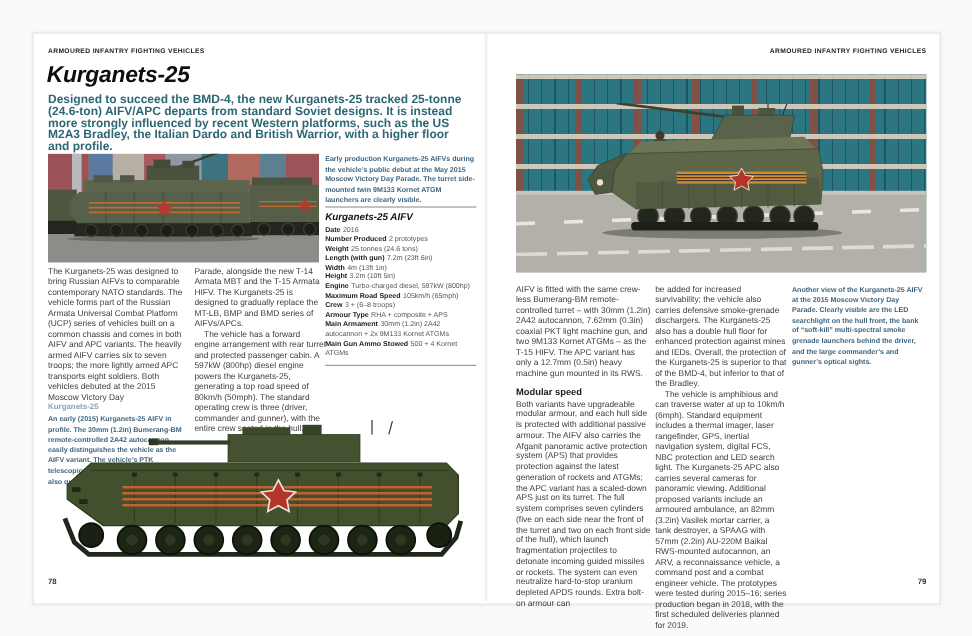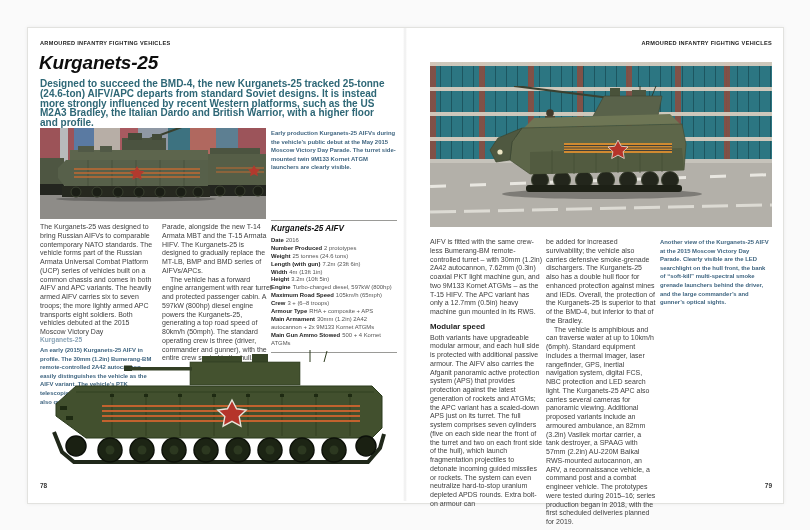--- a/index.html
+++ b/index.html
@@ -116,21 +116,21 @@
           <circle cx="141" cy="64" r="5"></circle>
         <circle cx="158" cy="64" r="5"></circle>
       </g>
       <ellipse cx="96" cy="71" rx="80" ry="2.5" fill="rgba(0,0,0,0.25)"></ellipse>
     </g>
   </svg>
 </div>
 
 <div class="abs caption" style="left:271px;top:129px;width:126px;">Early production Kurganets-25 AIFVs during the vehicle’s public debut at the May 2015 Moscow Victory Day Parade. The turret side-mounted twin 9M133 Kornet ATGM launchers are clearly visible.</div>
 
-<div class="abs specbox" style="left:271px;top:172px;width:126px;margin-top:48px;">
+<div class="abs specbox" style="left:271px;top:172px;width:126px;">
   <hr class="rule">
   <div class="spec-title">Kurganets-25 AIFV</div>
   <div class="spec-row"><span class="spec-label">Date</span><span>2016</span></div>
   <div class="spec-row"><span class="spec-label">Number Produced</span><span>2 prototypes</span></div>
   <div class="spec-row"><span class="spec-label">Weight</span><span>25 tonnes (24.6 tons)</span></div>
   <div class="spec-row"><span class="spec-label">Length (with gun)</span><span>7.2m (23ft 6in)</span></div>
   <div class="spec-row"><span class="spec-label">Width</span><span>4m (13ft 1in)</span></div>
   <div class="spec-row"><span class="spec-label">Height</span><span>3.2m (10ft 5in)</span></div>
   <div class="spec-row"><span class="spec-label">Engine</span><span>Turbo-charged diesel, 597kW (800hp)</span></div>
   <div class="spec-row"><span class="spec-label">Maximum Road Speed</span><span>105km/h (65mph)</span></div>

